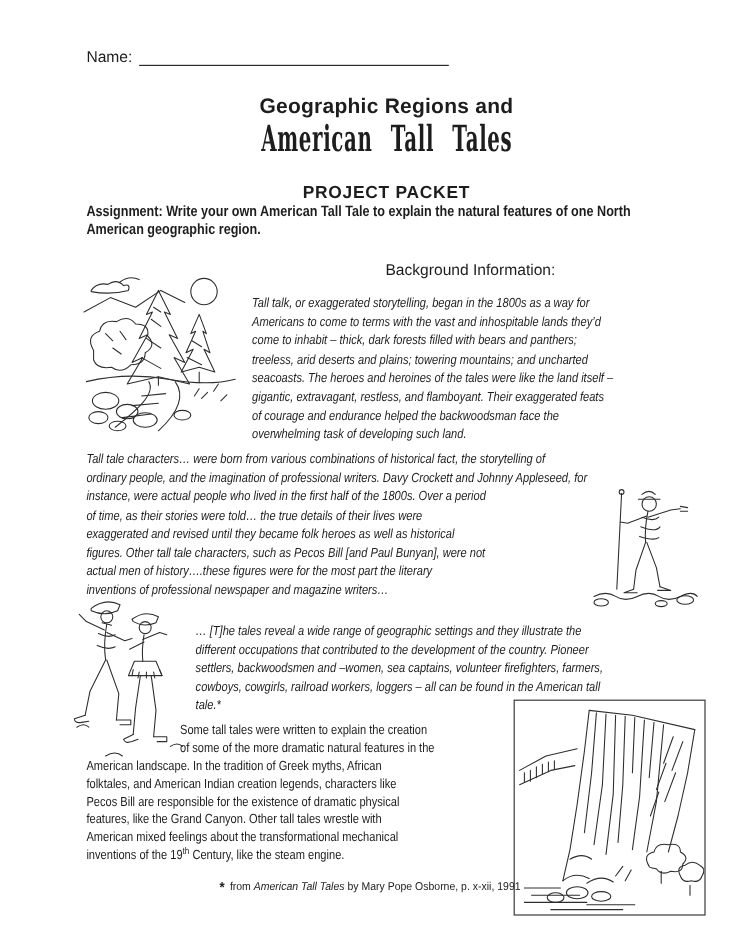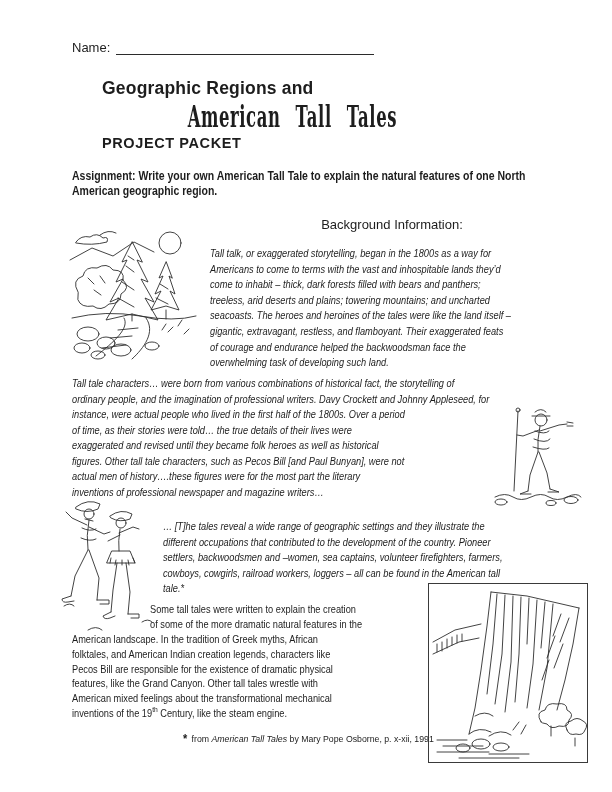--- a/index.html
+++ b/index.html
@@ -19,25 +19,25 @@
     color:#1d1d1d;
   }
   
   .name-row{top:40px;left:72px;font-size:13px;text-align:right;}
   .name-label{display:inline-block;vertical-align:bottom;}
   .name-blank{
     display:inline-block;width:258px;height:14px;margin-left:6px;
     border-bottom:1.3px solid #2b2b2b;vertical-align:bottom;
   }
   
-  .title-block{top:78px;left:102px;width:440px;text-align:left;}
+  .title-block{top:78px;left:102px;width:440px;text-align:center;}
   .title1{font-size:17.5px;font-weight:700;letter-spacing:0.2px;}
   .title2{margin-top:2px;font-family:"DejaVu Serif", serif;font-weight:700;font-size:30px;line-height:32px;}
   .title2 .squeeze{display:inline-block;transform:scaleX(0.55);transform-origin:50% 50%;word-spacing:16px;letter-spacing:1px;white-space:nowrap;}
-  .title3{margin-top:2px;font-size:14.5px;font-weight:700;letter-spacing:0.6px;}
+  .title3{margin-top:20px;font-size:14.5px;font-weight:700;letter-spacing:0.6px;}
   
   .assignment{
     top:169px;left:72px;width:580px;
     font-size:12.5px;line-height:15px;font-weight:700;
     transform:scaleX(0.84);
   }
   
   .bg-heading{
     top:217px;left:392px;transform:translateX(-50%);
     font-size:13px;white-space:nowrap;

